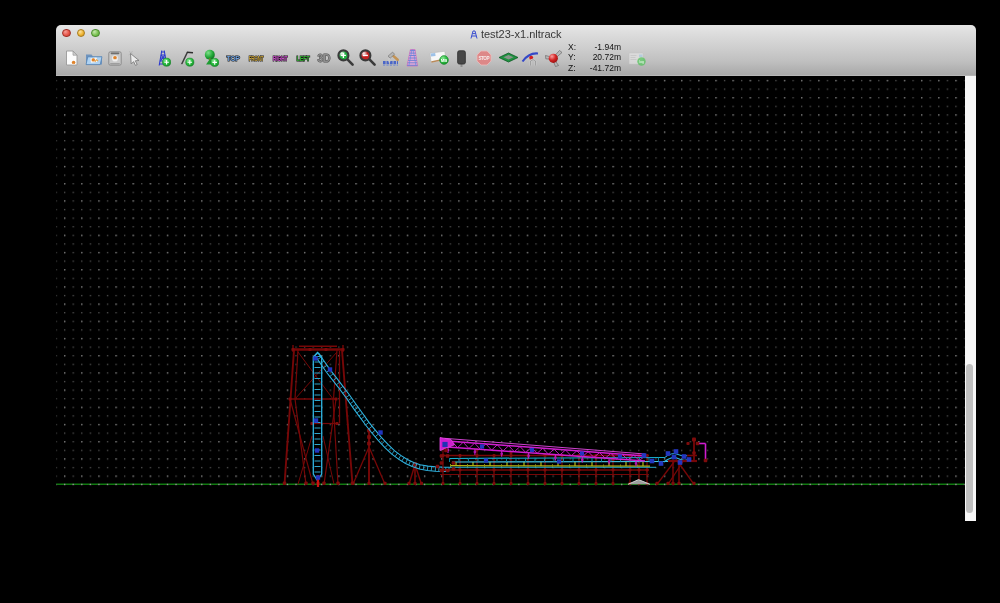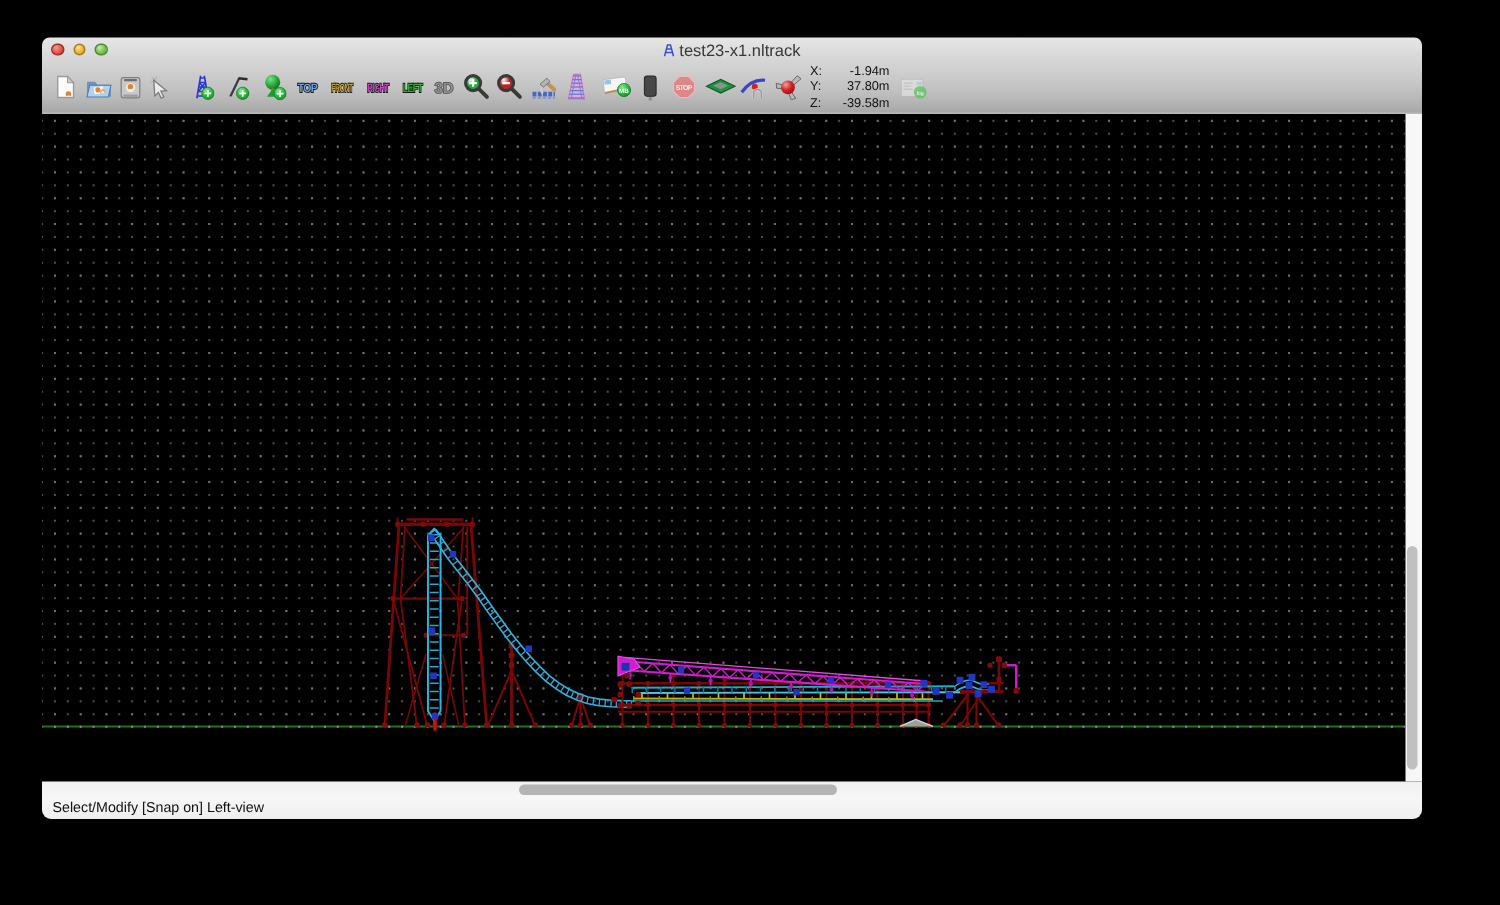--- a/index.html
+++ b/index.html
@@ -1,16 +1,16 @@
 <!DOCTYPE html>
 <html><head><meta charset="utf-8"><style>
 * {margin:0;padding:0;box-sizing:border-box}
 html,body {width:1000px;height:603px;background:#000;overflow:hidden;
  font-family:"Liberation Sans",sans-serif}
-#win {position:absolute;left:28px;top:25px;width:919.5px;height:521px}
+#win {position:absolute;left:56px;top:25px;width:919.5px;height:521px}
 #hdr {position:absolute;left:0;top:0;width:100%;height:51px;border-radius:5px 5px 0 0;
  background:linear-gradient(180deg,#e6e6e6 0%,#dadada 22%,#cecece 45%,#bfbfbf 72%,#a9a9a9 97%,#bdbdbd 100%);}
 .tl {position:absolute;top:4.0px;width:8.4px;height:8.4px;border-radius:50%}
 #tlr {left:6.4px;background:radial-gradient(circle at 35% 30%,#f49d97,#e8564a 55%,#bc3a30 95%);border:0.5px solid #a03028}
 #tly {left:21px;background:radial-gradient(circle at 35% 30%,#fbe2a2,#f0b634 55%,#cb9022 95%);border:0.5px solid #a87c1e}
 #tlg {left:35.4px;background:radial-gradient(circle at 35% 30%,#c8e8b0,#7bc353 55%,#58a339 95%);border:0.5px solid #4c8c30}
 #title {position:absolute;left:0;right:0;top:3px;height:15px;text-align:center;
  font-size:11px;color:#383838;letter-spacing:0}
 #title svg {vertical-align:-1px;margin-right:3px}
 #xyz {position:absolute;left:512px;top:16.5px;width:53px;font-size:8.5px;line-height:10.5px;color:#101010}
@@ -238,25 +238,25 @@
         <circle cx="13.5" cy="9.5" r="4.2" fill="#57c35e" opacity="0.75"></circle>
         <text x="13.5" y="11" font-size="3.6" font-family="Liberation Sans,sans-serif" fill="#fff" text-anchor="middle" opacity="0.9">log</text>
       </svg>
   <div id="xyz">
         <div>
           <span>X:</span>
           <span>-1.94m</span>
         </div>
         <div>
           <span>Y:</span>
-          <span>37.80m</span>
+          <span>20.72m</span>
         </div>
         <div>
           <span>Z:</span>
-          <span>-39.58m</span>
+          <span>-41.72m</span>
         </div>
       </div>
  </div>
  <div id="canvas">
   <svg width="100%" height="100%">
    <defs>
     <pattern id="gd" width="8.57" height="8.6" patternUnits="userSpaceOnUse" x="8.0" y="3.9">
      <rect width="1.3" height="1.3" fill="#535353"></rect>
     </pattern>
     <pattern id="gd2" width="17.14" height="17.2" patternUnits="userSpaceOnUse" x="8.0" y="3.9">
@@ -568,17 +568,13 @@
           <rect x="311.8" y="367.3" width="4.4" height="4.4" fill="#2236c0"></rect>
           <rect x="362.3" y="430.3" width="4.4" height="4.4" fill="#2236c0"></rect>
           <path d="M612,484.3 L622.5,479.6 L634,484.3 Z" fill="#9e9e9e"></path>
           <path d="M612,484.3 L622.5,479.6 L634,484.3" fill="none" stroke="#d9d9d9" stroke-width="0.9"></path>
         </g>
   </svg>
  </div>
  <div id="vsb">
       <div id="vth"></div>
     </div>
- <div id="bot">
-      <div id="hth"></div>
-      <div id="status">Select/Modify [Snap on] Left-view</div>
-    </div>
 </div>
 
 </body></html>

